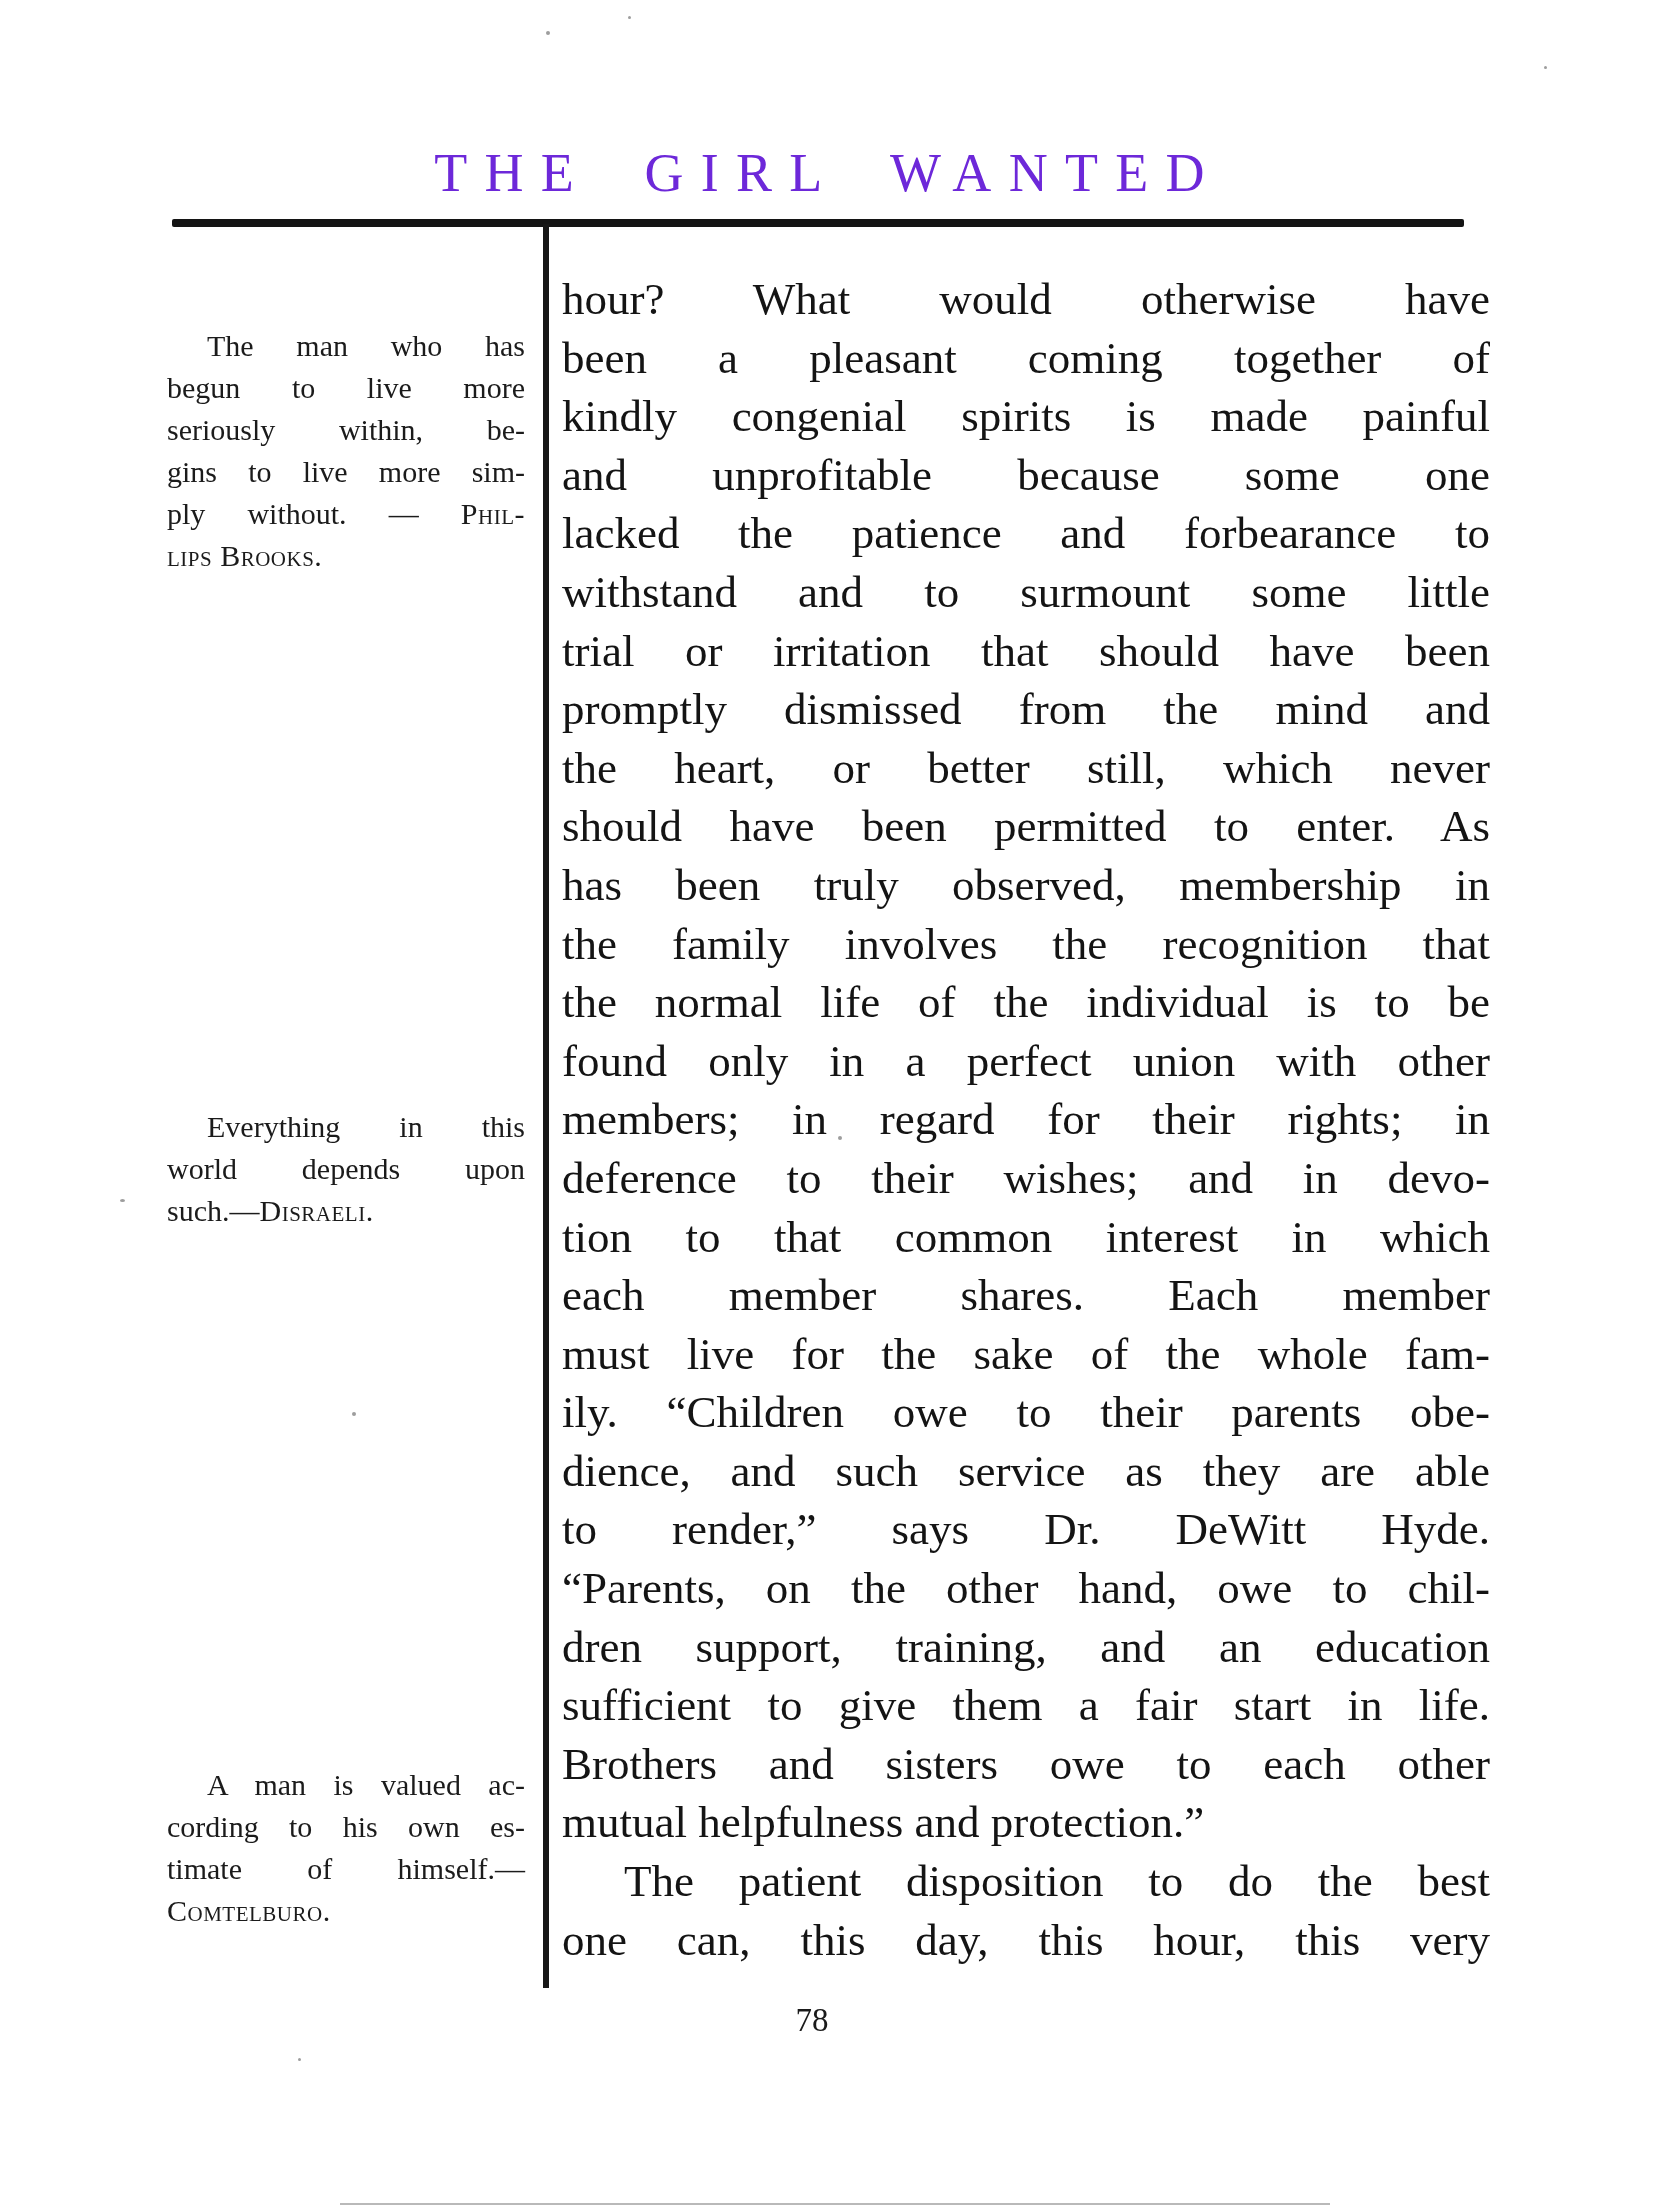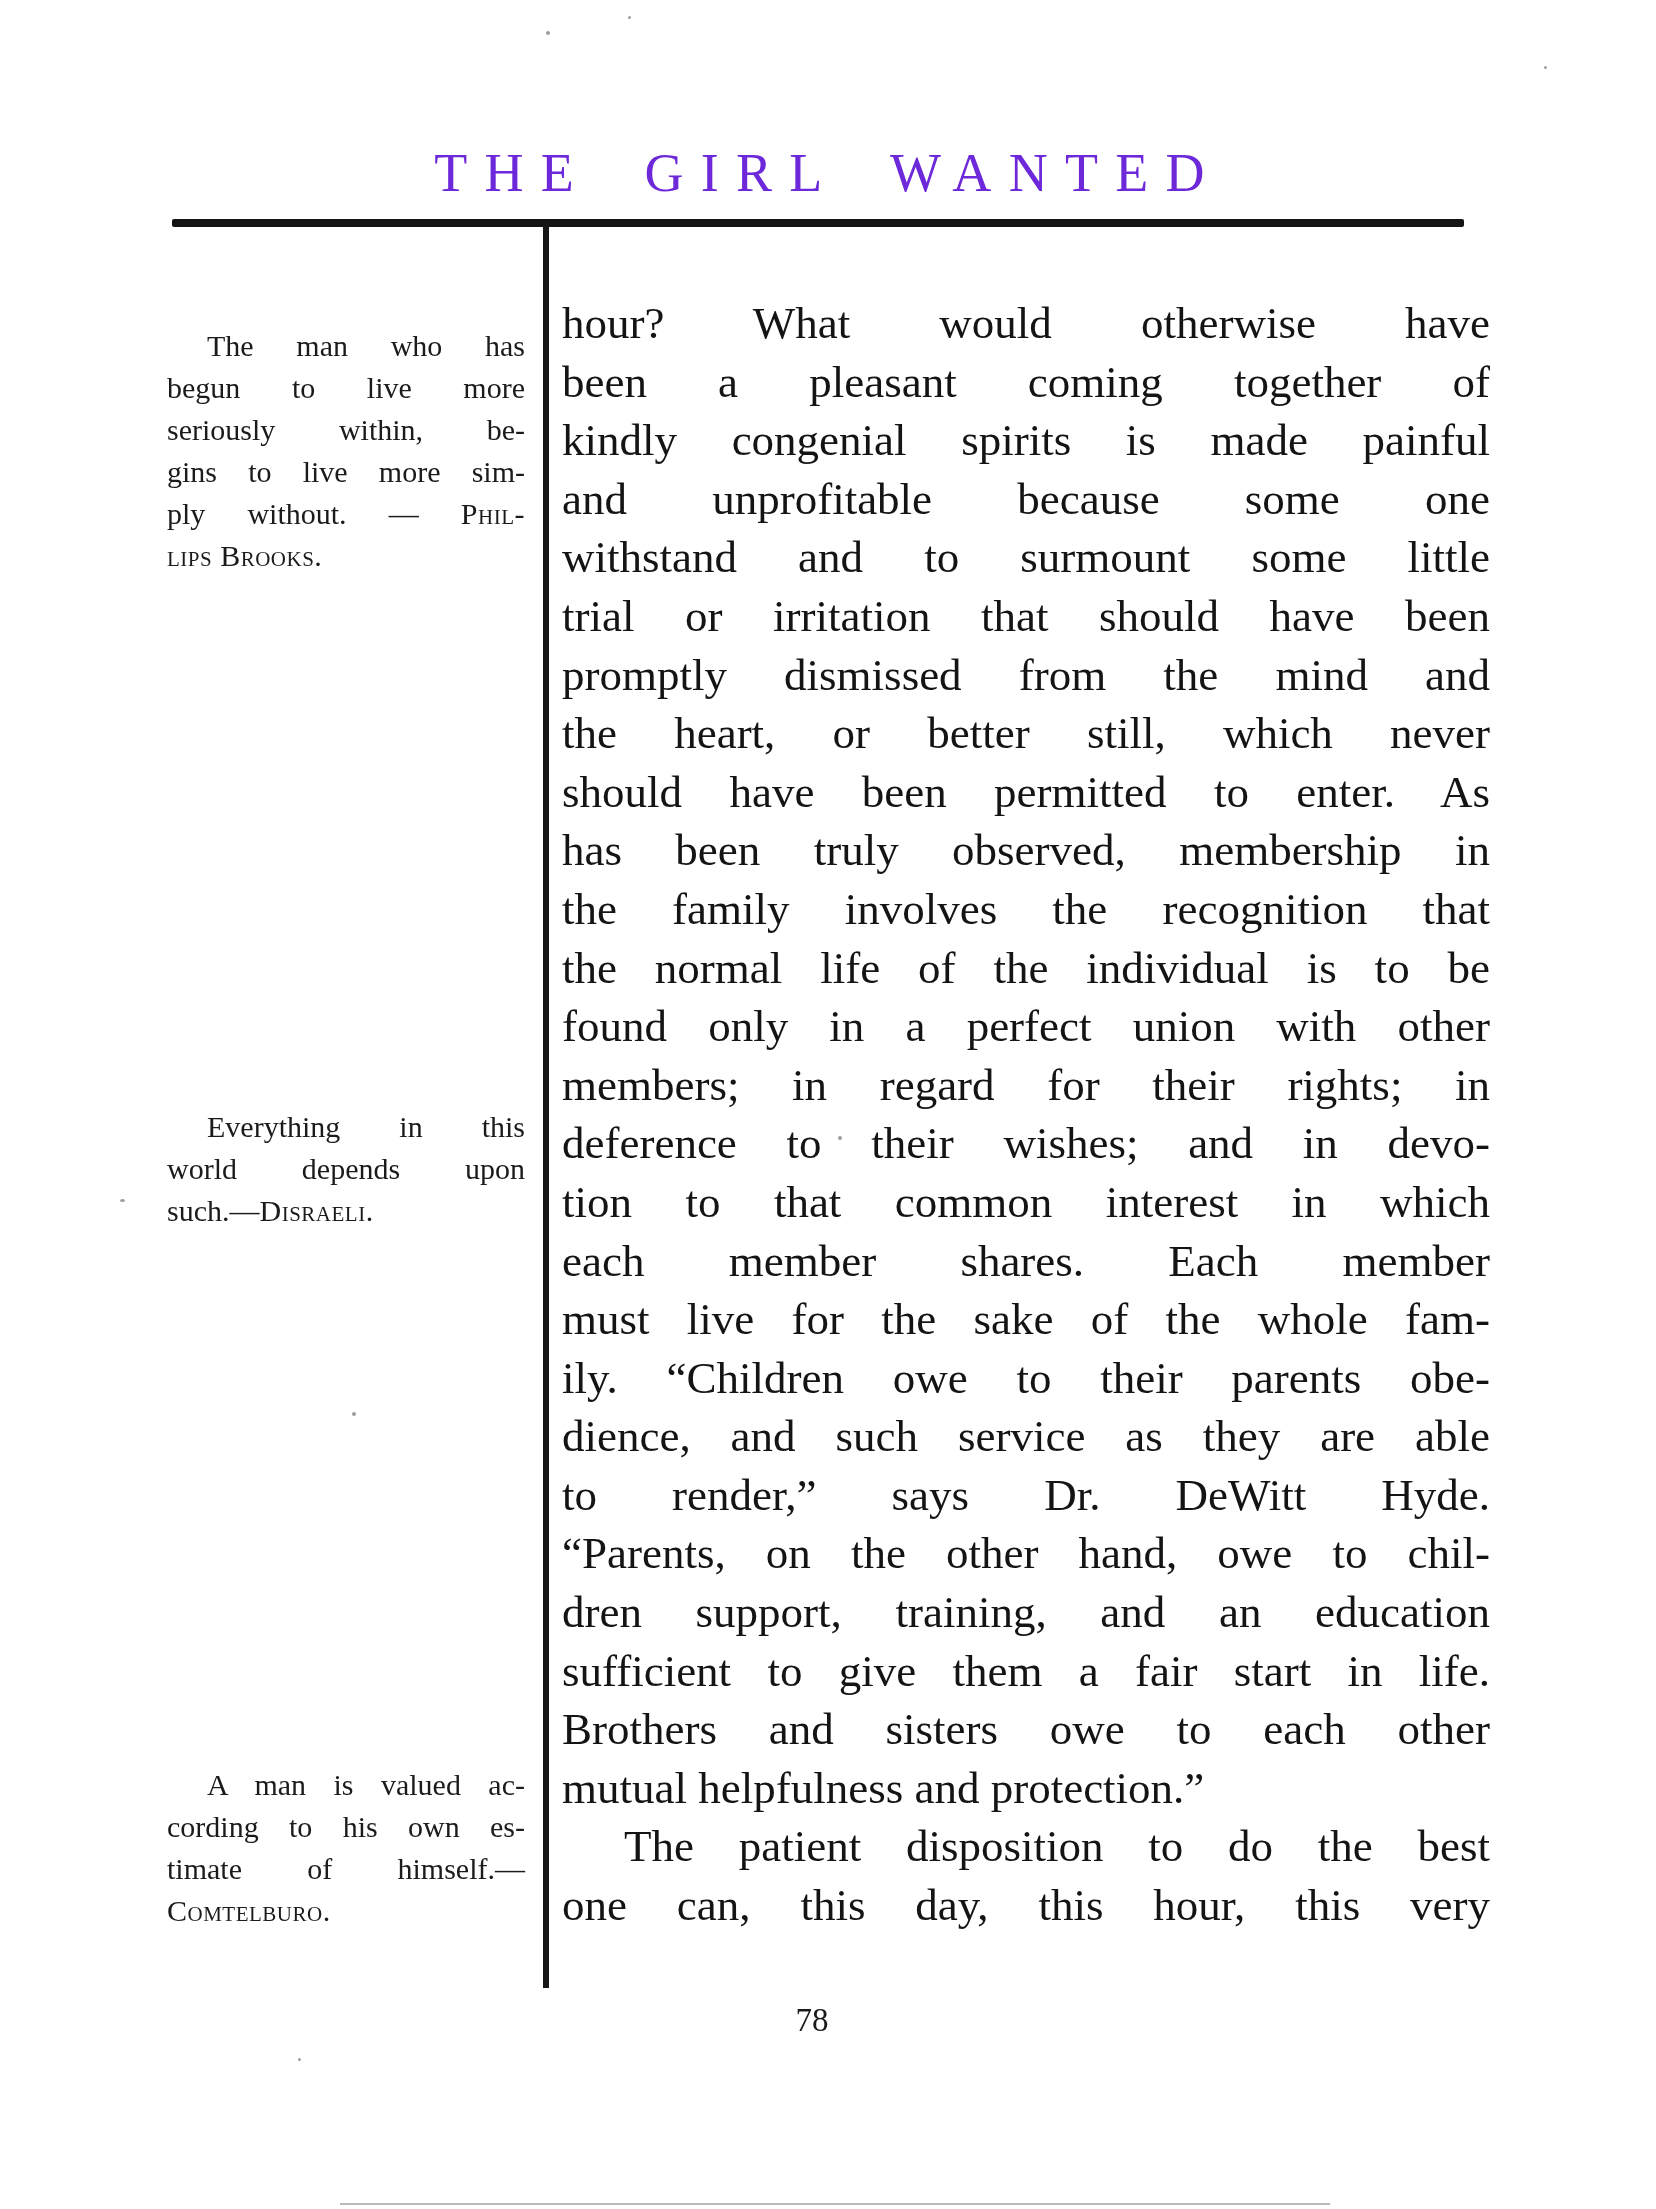--- a/index.html
+++ b/index.html
@@ -62,21 +62,20 @@
 
   
   .body-col {
     position: absolute;
     left: 562px;
     top: 270px;
     width: 928px;
     font-size: 45px;
     line-height: 58.6px;
     color: #141414;
-    margin-top: 24px;
   }
   .body-col .tline.indent { text-indent: 62px; }
 
   .tline { text-align: justify; text-align-last: left; white-space: normal; }
   .tline.just { text-align-last: justify; }
 
   .sc { font-variant: small-caps; letter-spacing: 0.5px; }
 
   
   .folio {
@@ -142,20 +141,21 @@
         <div class="tline just"><span>timate of himself.—</span></div>
         <div class="tline"><span class="sc">Comtelburo.</span></div>
       </div>
   </aside>
 
   <main class="body-col">
       <div class="tline just"><span>hour? What would otherwise have</span></div>
       <div class="tline just"><span>been a pleasant coming together of</span></div>
       <div class="tline just"><span>kindly congenial spirits is made painful</span></div>
       <div class="tline just"><span>and unprofitable because some one</span></div>
+      <div class="tline just"><span>lacked the patience and forbearance to</span></div>
       <div class="tline just"><span>withstand and to surmount some little</span></div>
       <div class="tline just"><span>trial or irritation that should have been</span></div>
       <div class="tline just"><span>promptly dismissed from the mind and</span></div>
       <div class="tline just"><span>the heart, or better still, which never</span></div>
       <div class="tline just"><span>should have been permitted to enter. As</span></div>
       <div class="tline just"><span>has been truly observed, membership in</span></div>
       <div class="tline just"><span>the family involves the recognition that</span></div>
       <div class="tline just"><span>the normal life of the individual is to be</span></div>
       <div class="tline just"><span>found only in a perfect union with other</span></div>
       <div class="tline just"><span>members; in regard for their rights; in</span></div>

